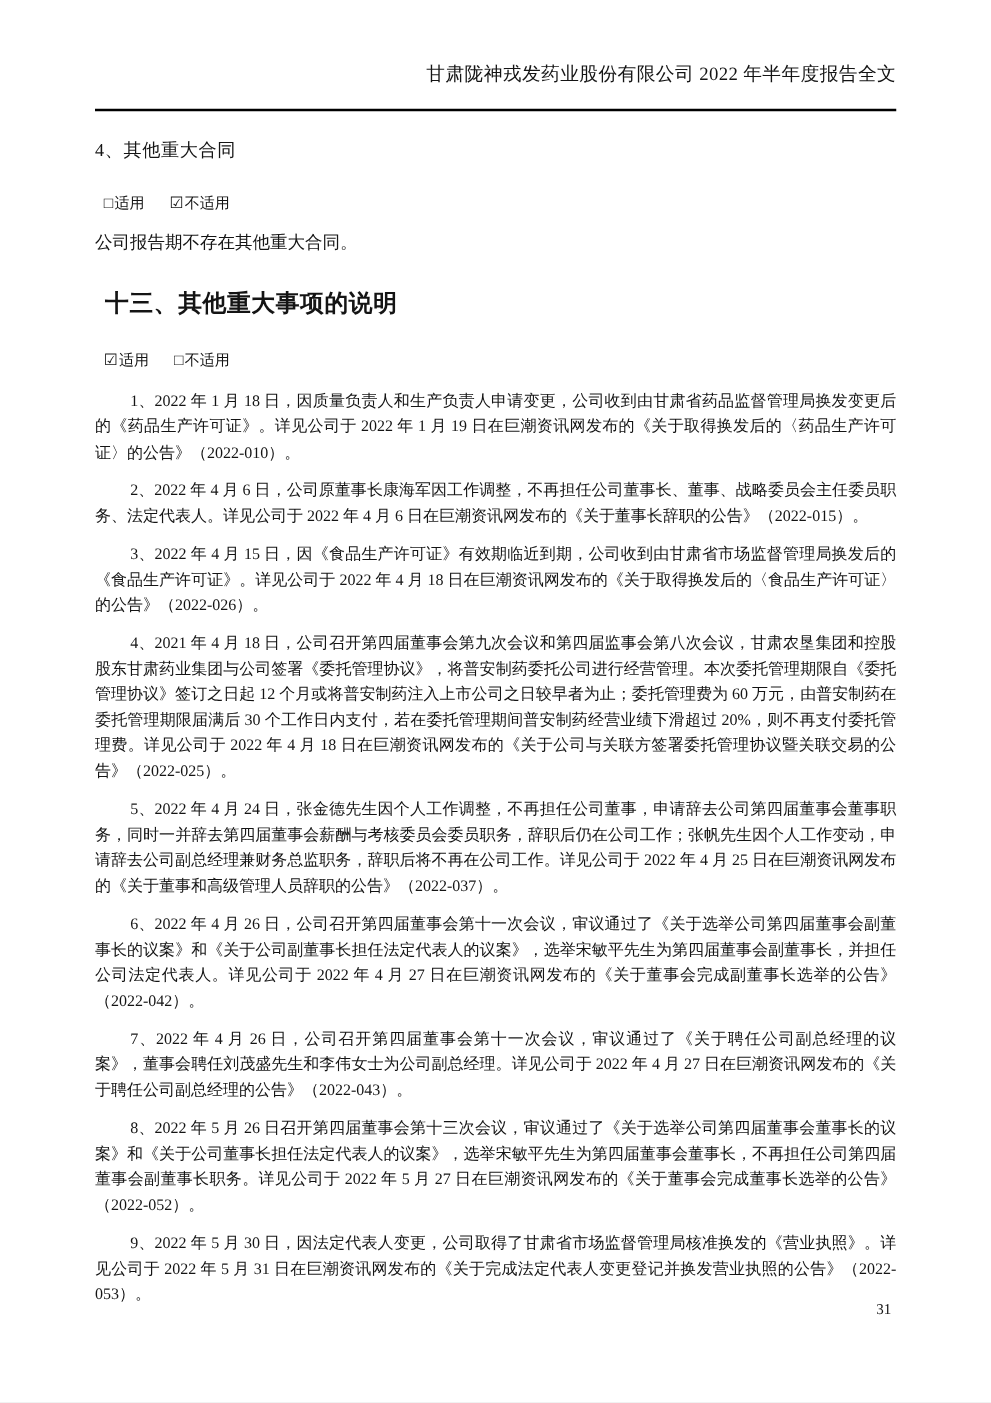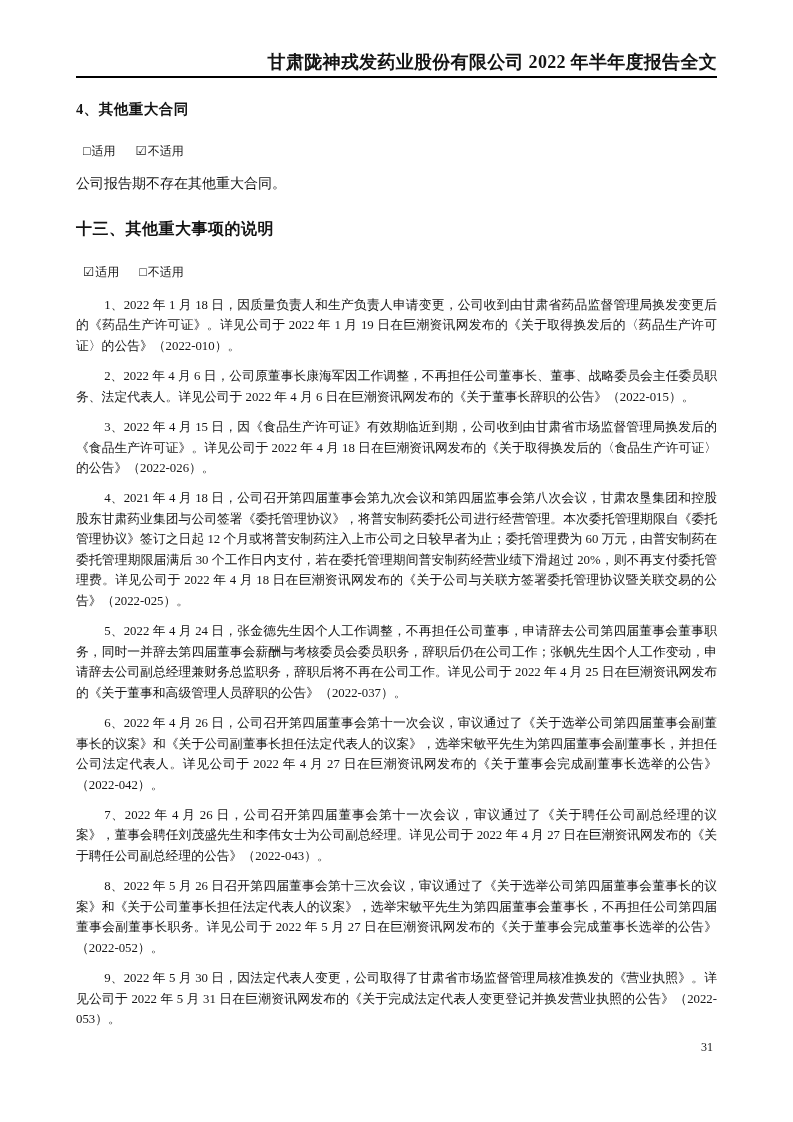--- a/index.html
+++ b/index.html
@@ -14,46 +14,45 @@
     overflow: hidden;
   }
   .content {
     position: absolute;
     left: 76px;
     top: 50px;
     width: 641px;
   }
   .header-line {
     text-align: right;
-    font-size: 18px;
+    font-size: 15px;
     letter-spacing: 0.3px;
-    padding-bottom: 2px;
+    padding-bottom: 18px;
     border-bottom: 2px solid #000000;
-    font-weight: bold;
   }
   .h-sub {
     margin: 22px 0 0 0;
     font-size: 14.5px;
-    font-weight: bold;
+    font-weight: normal;
     letter-spacing: 0.5px;
   }
   .check-line {
     margin-top: 24px;
     font-size: 12px;
   }
   .check-line .opt { margin-right: 10px; white-space: nowrap; padding-left: 7px; }
   .cb { font-size: 12.5px; margin-right: 1px; }
   .plain {
     margin: 13px 0 0 0;
     font-size: 14px;
     line-height: 1.55;
   }
   .h-main {
-    margin: 24px 0 0 0;
-    font-size: 16px;
+    margin: 24px 0 0 8px;
+    font-size: 19px;
     font-weight: bold;
     letter-spacing: 0.5px;
   }
   .para {
     margin: 2px 0 10px 0;
     font-size: 12.8px;
     line-height: 1.6;
     text-align: justify;
     text-indent: 2.2em;
   }

